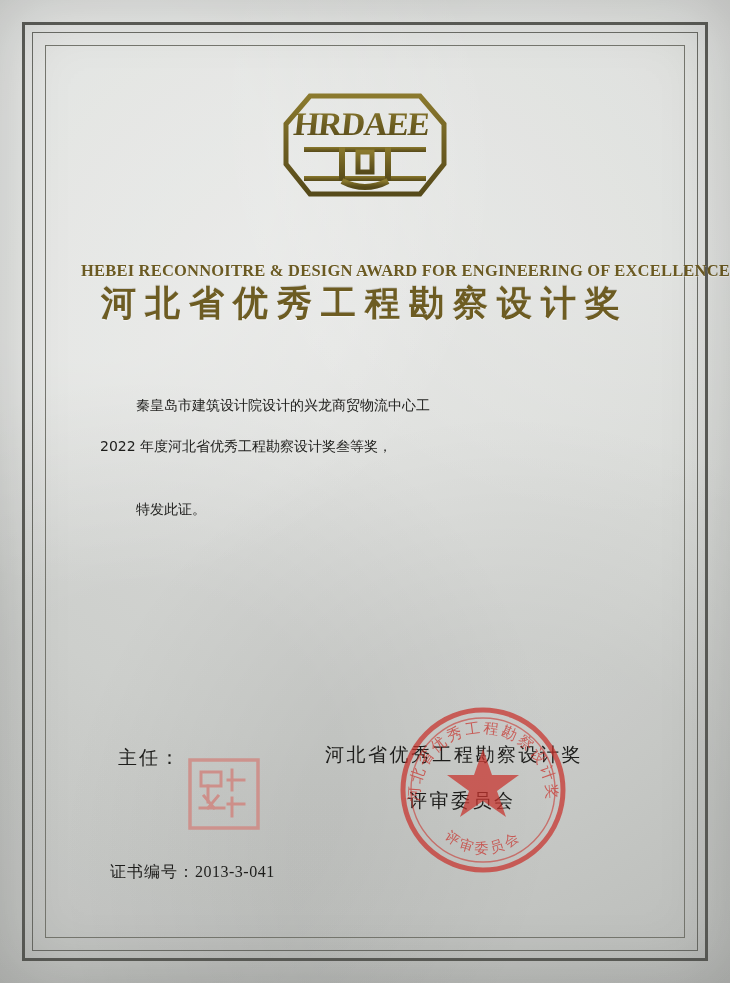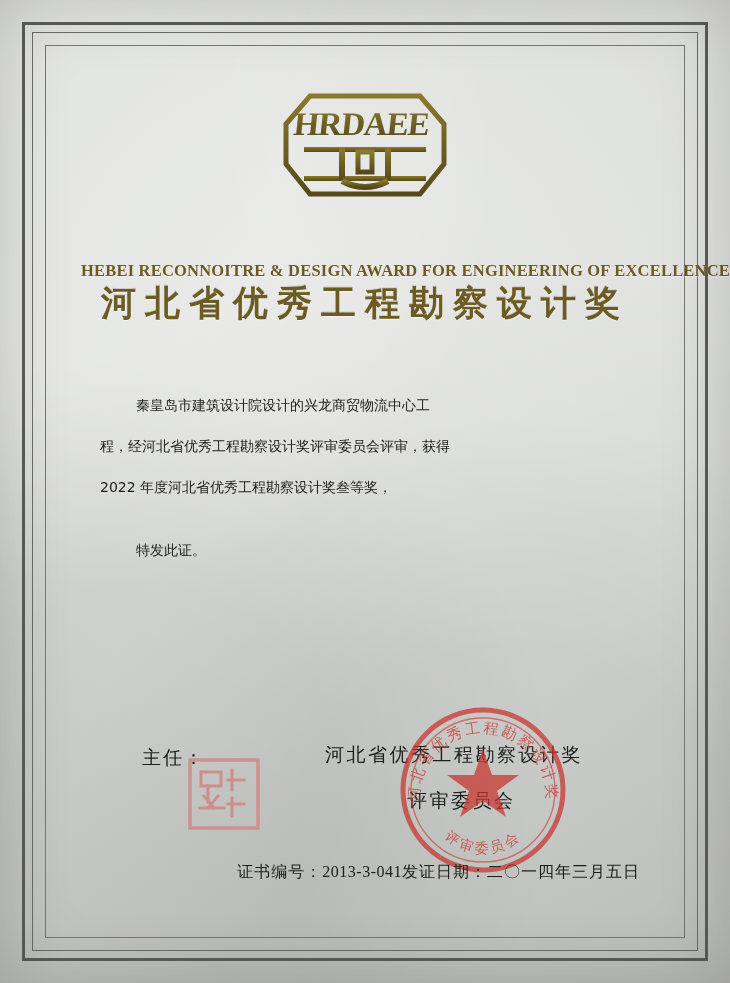--- a/index.html
+++ b/index.html
@@ -116,21 +116,20 @@
 
   
   .sig-label {
     position: absolute;
     left: 118px;
     top: 745px;
     font-family: Liberation Sans, sans-serif;
     font-size: 19px;
     letter-spacing: 2px;
     color: #1d1d1b;
-    margin-left: 24px;
   }
   .sig-stamp {
     position: absolute;
     left: 188px;
     top: 758px;
     width: 72px;
     height: 72px;
   }
 
   .committee {
@@ -165,21 +164,21 @@
     pointer-events: none;
   }
 
   
   .footer {
     position: absolute;
     left: 110px;
     right: 90px;
     top: 862px;
     display: flex;
-    justify-content: flex-end;
+    justify-content: flex-start;
     align-items: baseline;
     font-family: "DejaVu Sans", sans-serif;
     font-size: 16px;
     color: #1d1d1b;
   }
   .footer .seg { white-space: nowrap; letter-spacing: 1px; }
   .footer .val { font-family: "Liberation Serif", serif; letter-spacing: 0.5px; }
 
   
   .vignette {
@@ -221,21 +220,20 @@
       <path d="M62 91 q23 12 46 0" stroke="url(#goldg)" stroke-width="6" fill="none"></path>
       <rect x="78" y="62" width="14" height="20" fill="none" stroke="url(#goldg)" stroke-width="5"></rect>
     </svg>
   </div>
 
   <div class="title-en">HEBEI RECONNOITRE &amp; DESIGN AWARD FOR ENGINEERING OF EXCELLENCE</div>
   <div class="title-cn">河北省优秀工程勘察设计奖</div>
 
   <div class="body-block">
     <div class="body-line indent">秦皇岛市建筑设计院设计的兴龙商贸物流中心工</div>
-    <div class="body-line">程，经河北省优秀工程勘察设计奖评审委员会评审，获得</div>
     <div class="body-line">2022 年度河北省优秀工程勘察设计奖叁等奖，</div>
     <div class="body-line indent gap">特发此证。</div>
   </div>
 
   <div class="sig-label">主任：</div>
 
   <div class="sig-stamp">
     <svg viewBox="0 0 72 72" width="72" height="72" xmlns="http://www.w3.org/2000/svg">
       <rect x="2" y="2" width="68" height="68" fill="none" stroke="#cf8a84" stroke-width="3.5" opacity="0.85"></rect>
       <g stroke="#cf8a84" stroke-width="3" fill="none" opacity="0.9" stroke-linecap="square">
@@ -269,19 +267,16 @@
       <text font-family="DejaVu Sans, sans-serif" font-size="14" fill="#c8322c" letter-spacing="3">
         <textPath href="#arcBot" startOffset="50%" text-anchor="middle">评审委员会</textPath>
       </text>
     </svg>
   </div>
 
   <div class="footer">
     <div class="seg">
       <span>证书编号：</span><span class="val">2013-3-041</span>
     </div>
-    <div class="seg">
-      <span>发证日期：</span><span>二〇一四年三月五日</span>
-    </div>
   </div>
 
   <div class="vignette"></div>
 </div>
 
 </body></html>

